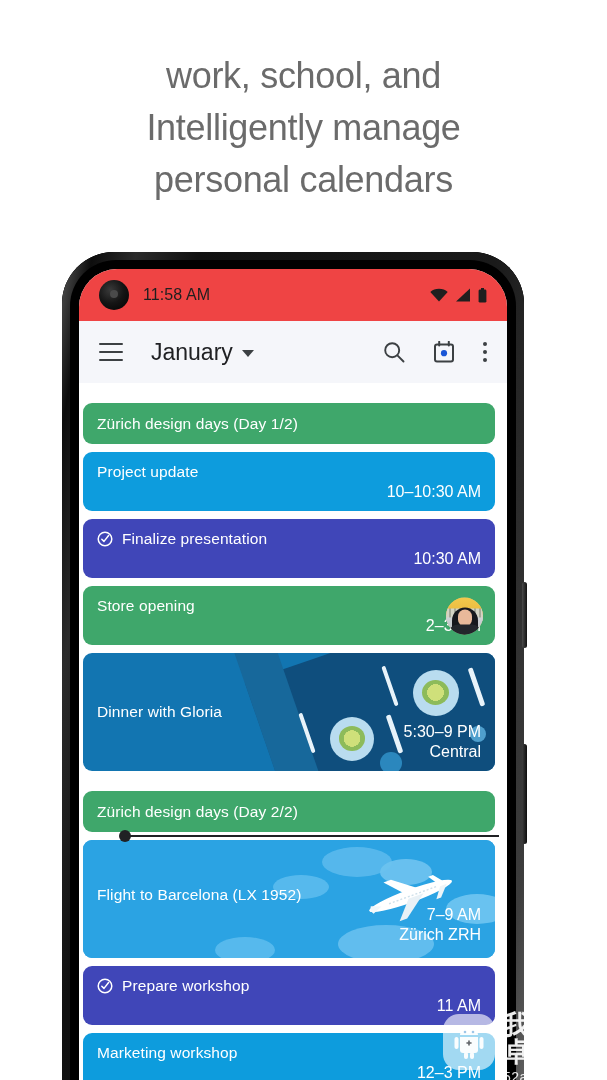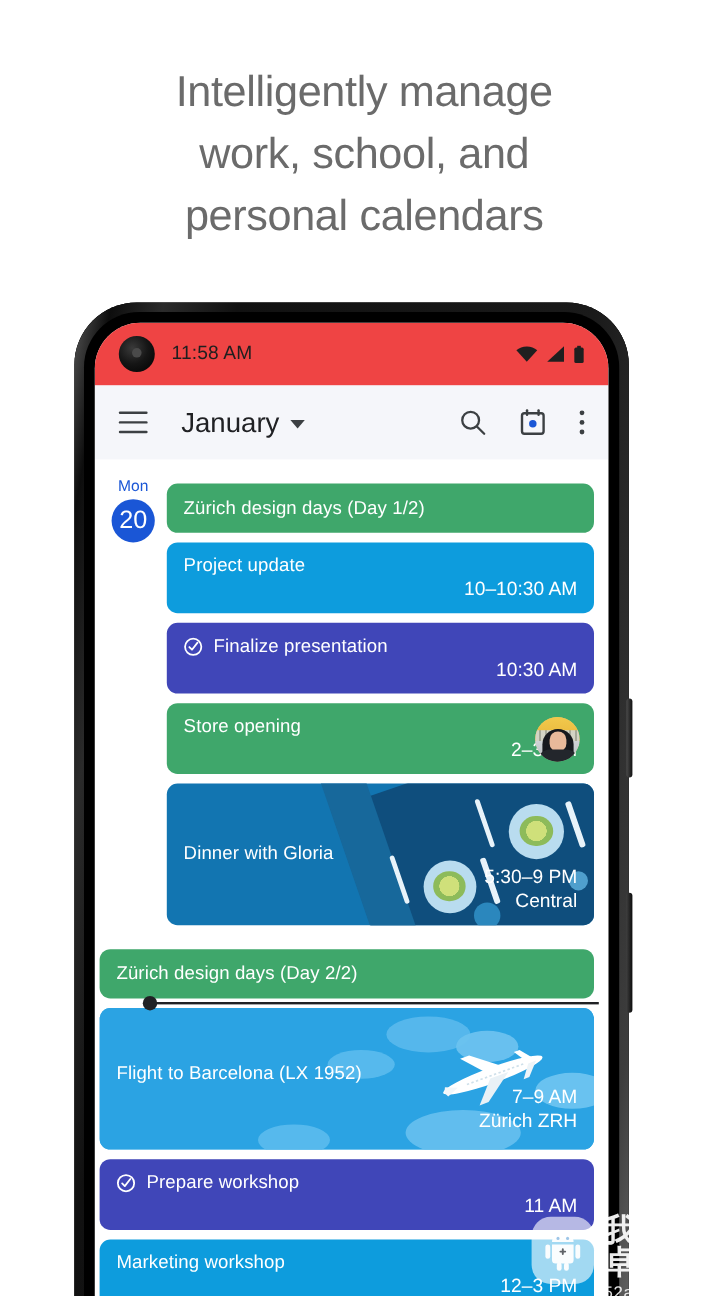--- a/index.html
+++ b/index.html
@@ -205,22 +205,22 @@
     display:flex; align-items:center; justify-content:center;
   }
   .wm-text{ display:flex; flex-direction:column; line-height:1;margin-top:12px; }
   .wm-cn{ font-size:27px; color:rgba(255,255,255,0.92); font-weight:700; letter-spacing:1px;}
   .wm-en{ font-size:14px; color:rgba(255,255,255,0.88); margin-top:4px; letter-spacing:.5px;}
 </style>
 </head>
 <body>
 
 <div class="headline">
+  <span class="hl-line">work, school, and</span>
   <span class="hl-line">Intelligently manage</span>
-  <span class="hl-line">work, school, and</span>
   <span class="hl-line">personal calendars</span>
 </div>
 
 <div class="phone">
   <div class="phone-gloss"></div>
   <div class="phone-inner-ring"></div>
   <div class="btn-power"></div>
   <div class="btn-volume"></div>
 
   <div class="screen">
@@ -267,24 +267,20 @@
           <i></i>
             <i></i>
             <i></i>
         </div>
       </div>
     </div>
 
     <div class="agenda">
 
       <div class="day-row">
-        <div class="day-col">
-          <div class="dow today">Mon</div>
-          <div class="dnum-today">20</div>
-        </div>
         <div class="events-col">
 
           <div class="ev green one-line">
             <div class="ev-title">Zürich design days (Day 1/2)</div>
           </div>
 
           <div class="ev blue">
             <div class="ev-title">Project update</div>
             <div class="ev-sub">10–10:30 AM</div>
           </div>

